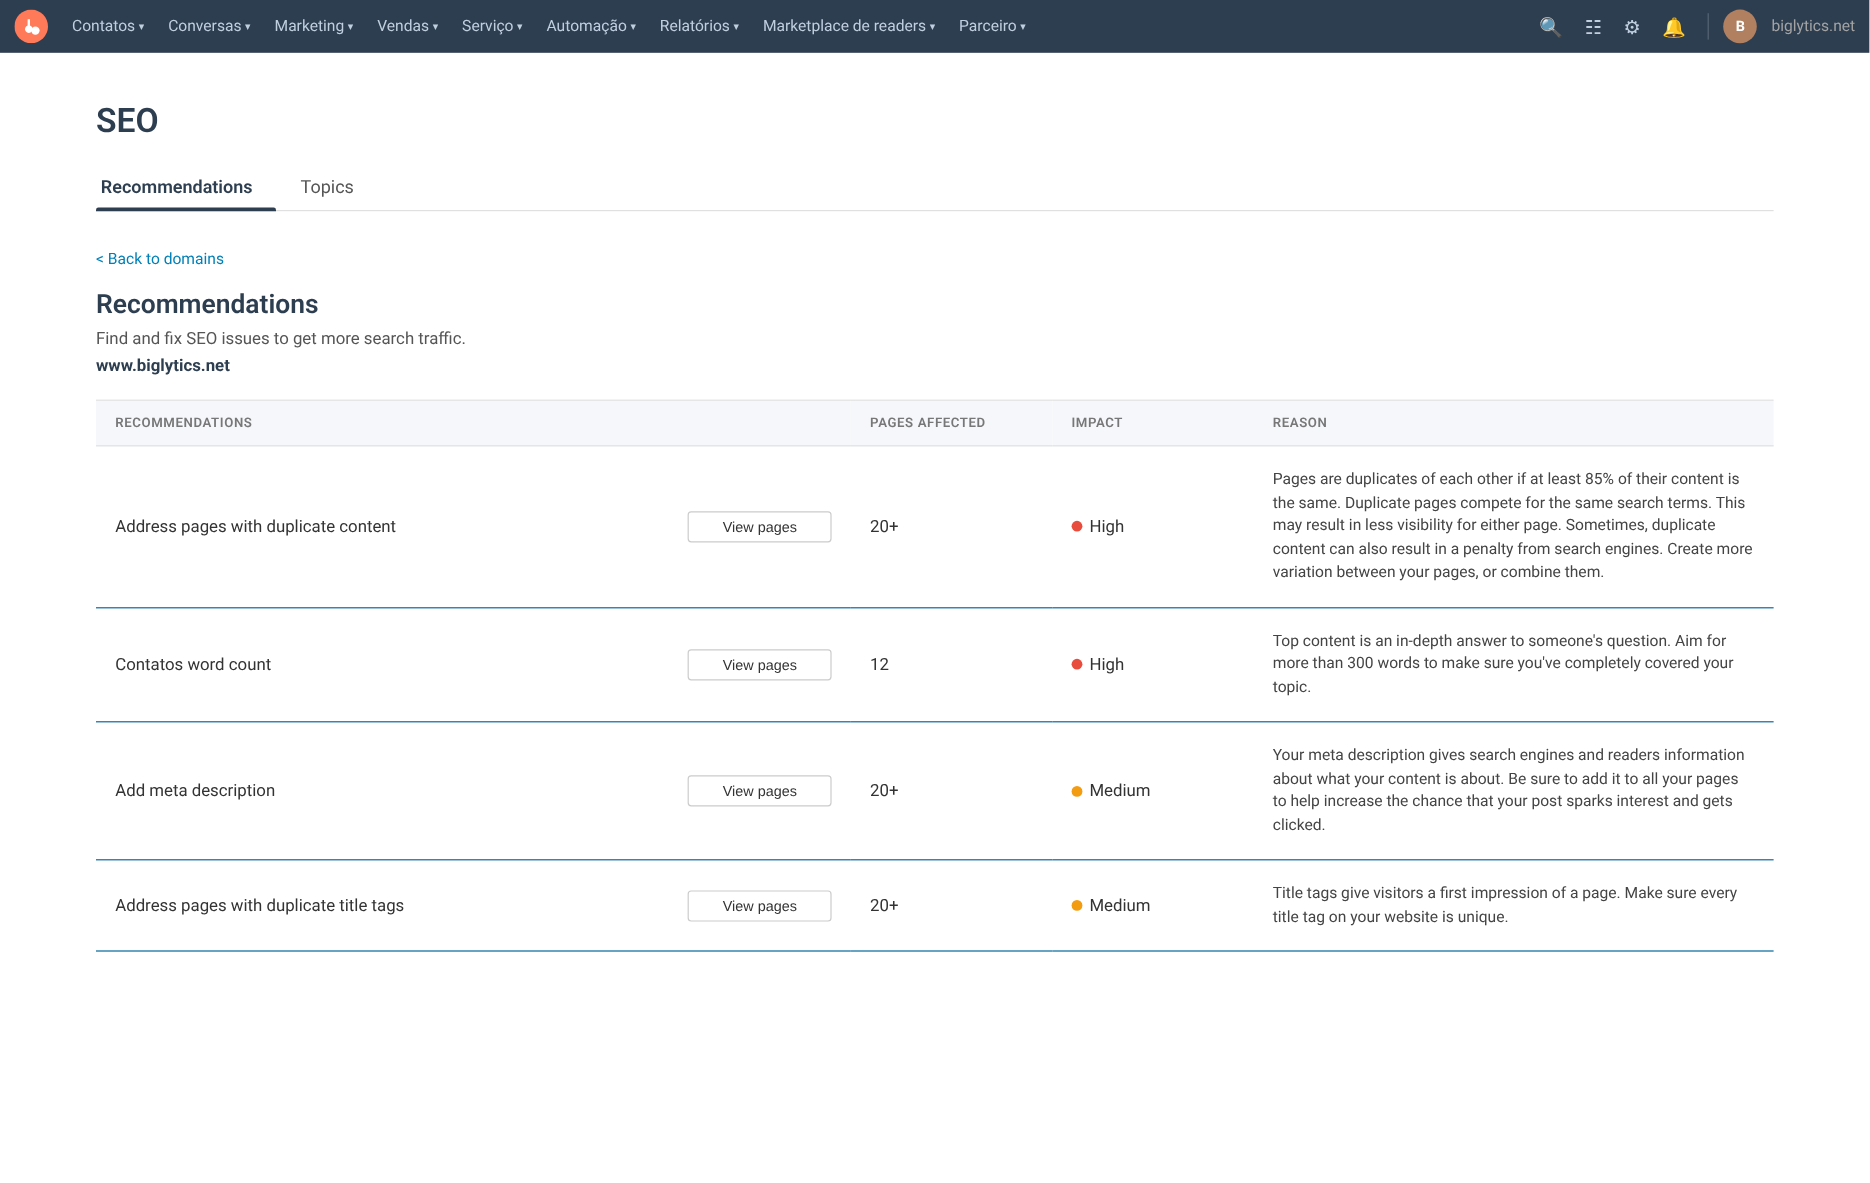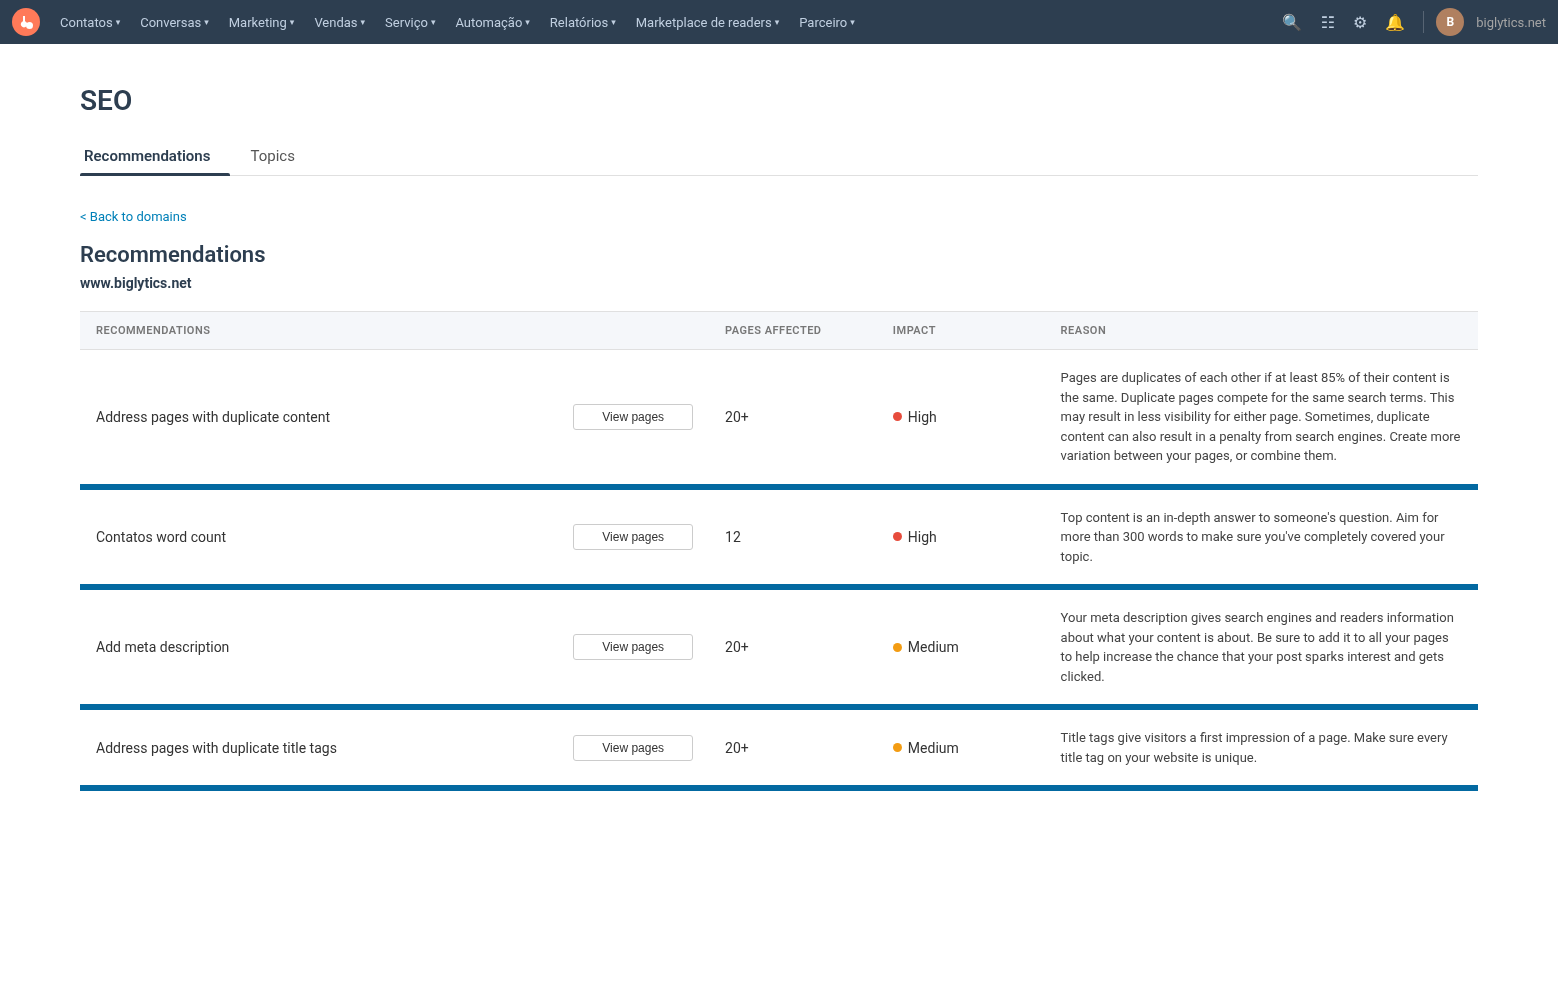--- a/index.html
+++ b/index.html
@@ -79,21 +79,21 @@
 
     
     .recs-table { width: 100%; border-collapse: collapse; }
     .recs-table thead tr { background: #f5f7fa; }
     .recs-table th {
       text-align: left; font-size: 11px; font-weight: 600; color: #777; letter-spacing: 0.5px;
       padding: 12px 16px; border-bottom: 1px solid #e0e0e0; border-top: 1px solid #e0e0e0;
       text-transform: uppercase;
     }
     .recs-table td {
-      padding: 18px 16px; vertical-align: middle; border-bottom: 6px solid #0369a1; color: #333; font-size: 14px;
+      padding: 18px 16px; vertical-align: middle; border-bottom: 1px solid #0369a1; color: #333; font-size: 14px;
     }
     .col-rec { width: 45%; }
     .col-pages { width: 12%; text-align: center; }
     .col-impact { width: 12%; }
     .col-reason { width: 31%; }
     .col-pages-val { text-align: left; }
 
     .view-pages-btn {
       border: 1px solid #ccc; background: #fff; color: #333; font-size: 12px; padding: 5px 28px; border-radius: 3px; cursor: pointer; white-space: nowrap;
     }
@@ -188,20 +188,21 @@
     <span>&lt; Back to domains</span>
   </div>
 
   
   <div class="section-header-row">
     <div>
       <h2 class="section-title">Recommendations</h2>
     </div>
   </div>
 
+  <p class="section-desc">Find and fix SEO issues to get more search traffic.</p>
   <p class="domain-name">www.biglytics.net</p>
 
   
   <table class="recs-table">
     <thead>
       <tr>
         <th class="col-rec">RECOMMENDATIONS</th>
         <th class="col-pages">PAGES AFFECTED</th>
         <th class="col-impact">IMPACT</th>
         <th class="col-reason">REASON</th>

